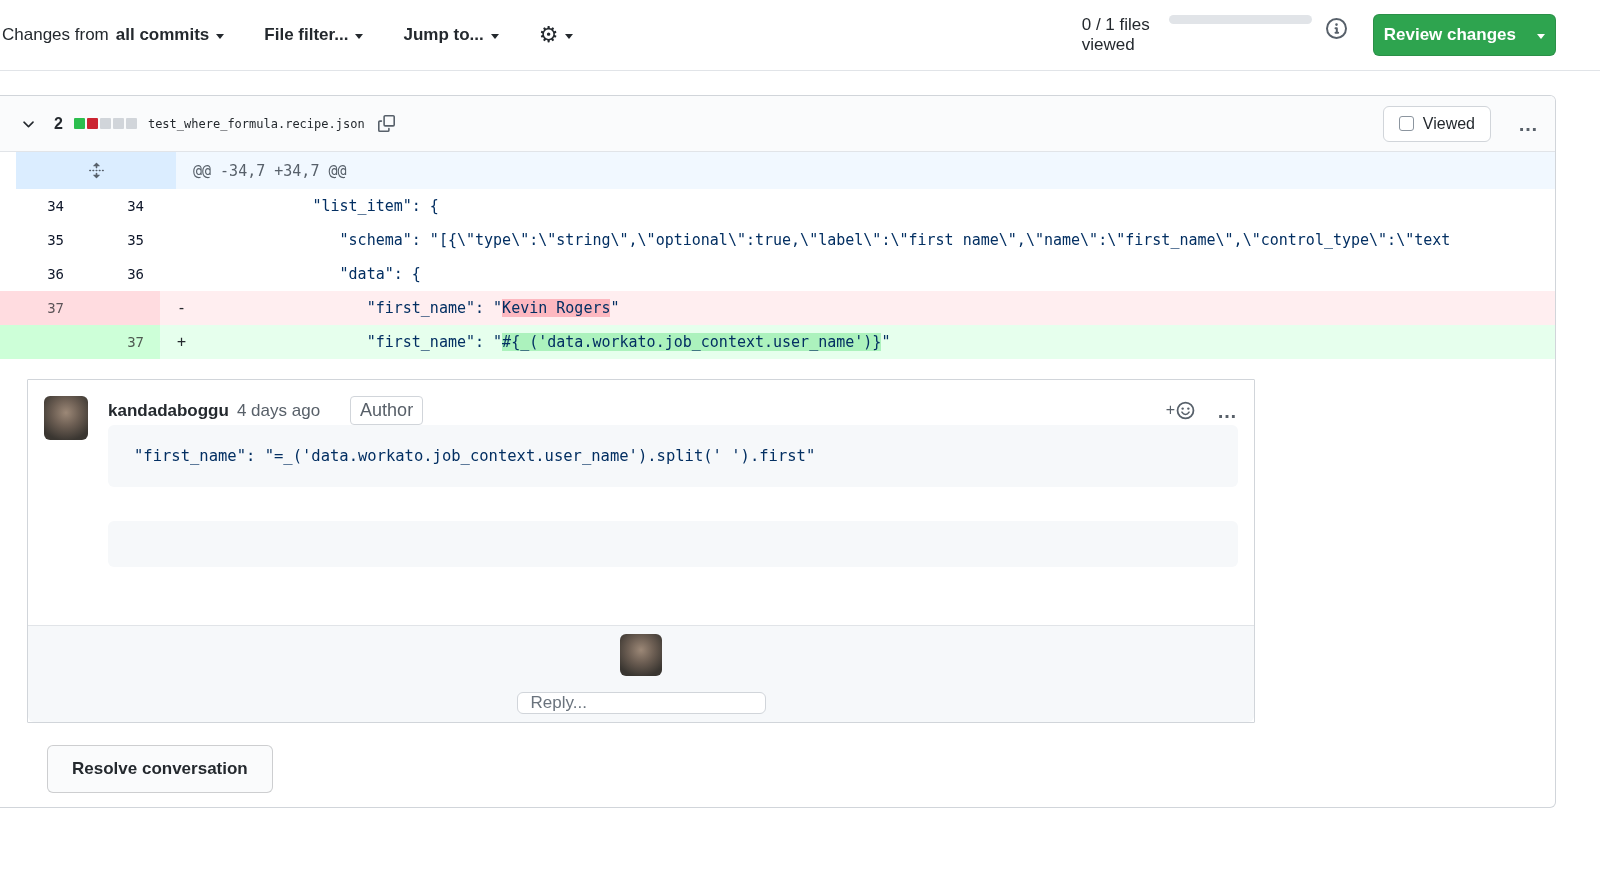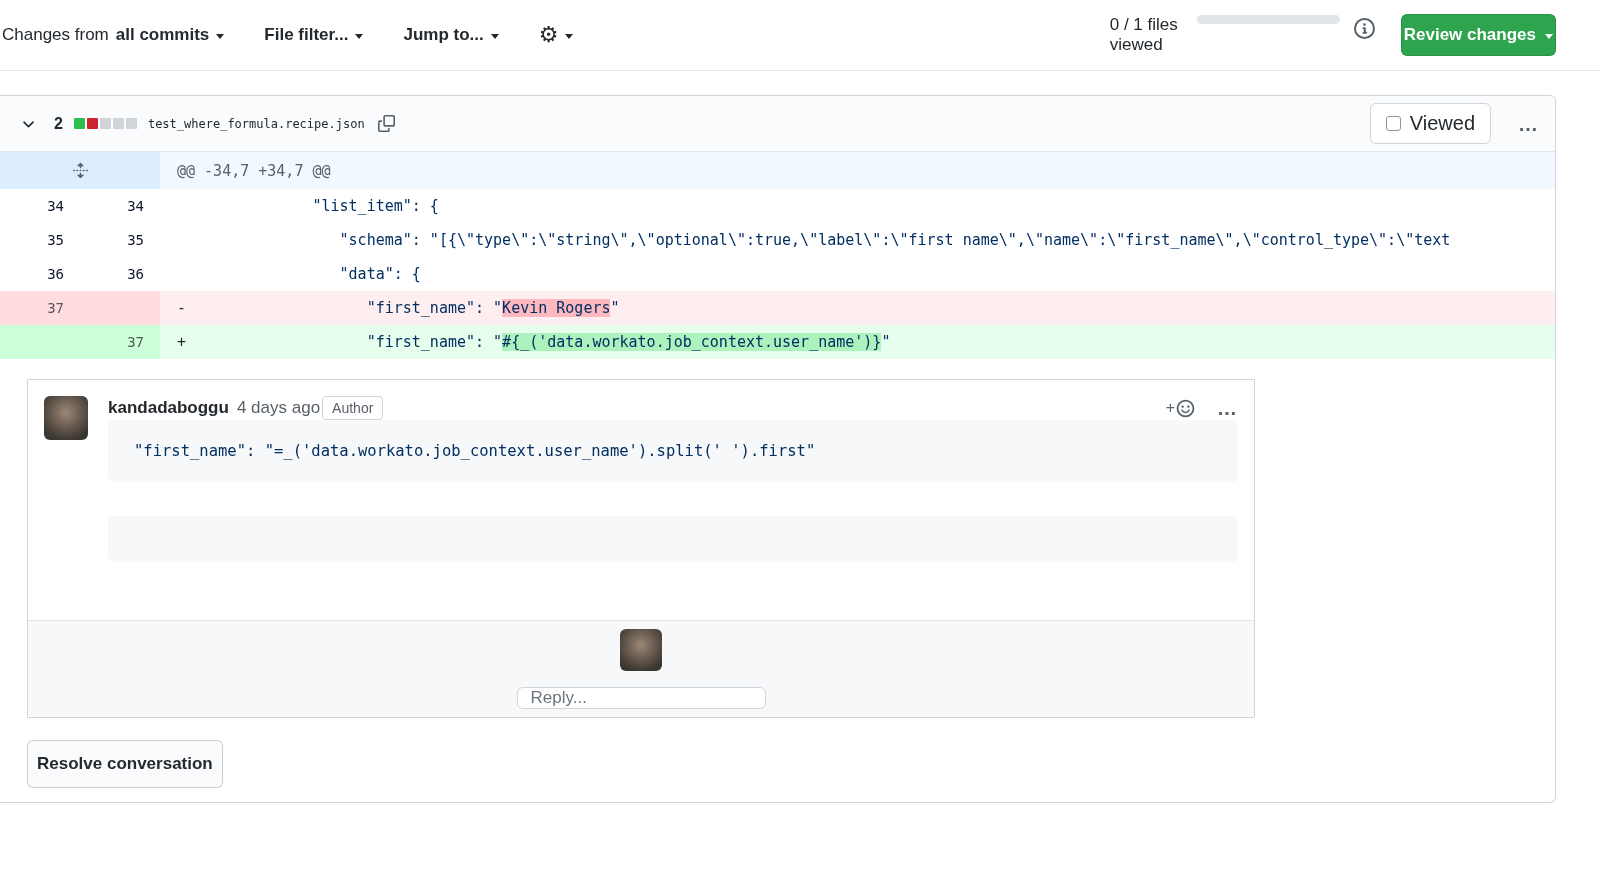--- a/index.html
+++ b/index.html
@@ -13,44 +13,44 @@
     font-size:17px; cursor:pointer; white-space:nowrap;text-align:right; }
   .tool-item strong { font-weight:700; }
   .caret { width:0; height:0; border-left:4px solid transparent; border-right:4px solid transparent;
     border-top:5px solid currentColor; display:inline-block; margin-top:2px; }
   .gear-glyph { font-size:22px; line-height:1; }
   .toolbar-right { margin-left:auto; display:flex; align-items:center; gap:14px; }
   .files-viewed { display:flex; gap:9px; width:230px; }
   .files-viewed .fv-text { font-size:17px; }
   .progress { height:9px; width:100%; background:#e1e4e8; border-radius:5px; }
   .info-wrap { display:flex; align-items:center; margin-top:-14px; }
-  .review-btn { display:flex; align-items:center; gap:9px; background:#2ea44f; color:#fff;
-    border:1px solid rgba(27,31,35,0.15); border-radius:6px; padding:10px 2px;
+  .review-btn { display:flex; align-items:center; gap:21px; background:#2ea44f; color:#fff;
+    border:1px solid rgba(27,31,35,0.15); border-radius:6px; padding:10px 10px;
     font-size:17px; font-weight:700; cursor:pointer; margin-left:12px; font-family:inherit; }
 
   
   .file-card { margin:24px 44px 0 0; border:1px solid #d1d5da; border-left:none;
     border-radius:0 6px 6px 0; overflow:hidden; }
   .file-header { height:56px; display:flex; align-items:center; gap:11px; padding:0 16px;
     background:#fafbfc; border-bottom:1px solid #e1e4e8; }
   .chev-btn { display:flex; align-items:center; cursor:pointer; padding:4px; }
   .file-count { font-weight:700; font-size:16px; margin-left:2px; }
   .squares { display:flex; gap:2px; align-items:center; }
   .squares .sq { width:11px; height:11px; border-radius:1px; display:inline-block; }
   .filename { font-family:"DejaVu Sans Mono","Liberation Mono",monospace; font-size:12px; cursor:pointer; }
   .copy-btn { display:flex; align-items:center; cursor:pointer; margin-left:2px; }
   .viewed-btn { margin-left:auto; display:flex; align-items:center; gap:9px; background:#fff;
-    border:1px solid #d1d5da; border-radius:6px; padding:8px 15px; font-size:20px; cursor:pointer; }
+    border:1px solid #d1d5da; border-radius:6px; padding:8px 15px; font-size:16px; cursor:pointer; }
   .checkbox { width:15px; height:15px; border:1px solid #8c959f; border-radius:3px; background:#fff; }
   .kebab { color:#586069; font-weight:700; font-size:20px; letter-spacing:1px; cursor:pointer;
     line-height:1; margin-left:16px; user-select:none; }
 
   
   .diff { font-family:"DejaVu Sans Mono","Liberation Mono",monospace; font-size:15px; }
-  .hunk-row { display:flex; height:37px; }
+  .hunk-row { display:flex; height:37px;margin-left:16px; }
   .hunk-gutter { width:160px; background:#dbedff; display:flex; align-items:center;
     justify-content:center; cursor:pointer; flex:none; }
   .hunk-content { flex:1; background:#f1f8ff; color:#57606a; display:flex; align-items:center;
     padding-left:17px; white-space:pre; }
   .code-row { display:flex; height:34px; line-height:34px; }
   .code-row .num { width:80px; flex:none; text-align:right; padding-right:16px; color:#0f172a;
     font-size:14px; cursor:pointer; user-select:none; }
   .code-row .content { flex:1; white-space:pre; overflow:hidden; color:#032f62; padding-left:17px; }
   .code-row .sign { color:#24292e; }
   .code-row.del .content { background:#ffeef0; }
@@ -63,38 +63,38 @@
   
   .thread-section { padding:20px 0 14px 27px; }
   .thread-box { width:1228px; border:1px solid #d1d5da; border-radius:1px; background:#fff; }
   .comment { display:grid; grid-template-columns:44px 1fr; column-gap:20px; padding:16px; }
   .avatar { width:44px; height:44px; border-radius:6px; cursor:pointer;
     background:radial-gradient(circle at 50% 38%, #9c8877 0%, #6b5d52 40%, #3a3631 80%); }
   .avatar.small { width:42px; height:42px; flex:none; }
   .comment-head { display:flex; align-items:center; }
   .author { font-weight:700; font-size:17px; cursor:pointer; }
   .time { color:#586069; font-size:17px; margin-left:8px; }
-  .badge { border:1px solid #d1d5da; border-radius:4px; color:#586069; font-size:14px;
-    padding:3px 9px; margin-left:2px; }
+  .badge { border:1px solid #d1d5da; border-radius:4px; color:#586069; font-size:18px;
+    padding:3px 9px; margin-left:30px; }
   .head-controls { margin-left:auto; display:flex; align-items:center; gap:22px; color:#586069; }
   .reaction { display:flex; align-items:flex-start; gap:1px; cursor:pointer; font-size:16px; }
   .comment-body { font-size:17px; line-height:1.5; margin:14px 0 22px; }
   .inline-code { font-family:"DejaVu Sans Mono","Liberation Mono",monospace; font-size:15px;
     background:rgba(27,31,35,0.05); padding:3px 7px; border-radius:6px; }
   .code-block { background:#f6f8fa; border-radius:6px; padding:22px 26px; margin-bottom:34px;
     font-family:"DejaVu Sans Mono","Liberation Mono",monospace; font-size:15.5px; color:#032f62;
     white-space:pre; overflow:hidden; }
   .code-block.empty { height:46px; padding:0; margin-bottom:42px; }
   .reply-row { border-top:1px solid #e1e4e8; background:#f6f8fa; padding:8px 15px;
     display:flex; align-items:center; gap:16px; border-radius:0 0 6px 6px;flex-direction:column; }
   .reply-input { flex:1; height:44px; border:1px solid #d1d5da; border-radius:6px;
     padding:0 13px; font-size:17px; font-family:inherit; color:#24292e; background:#fff; outline:none; }
   .reply-input::placeholder { color:#6a737d; }
-  .resolve-btn { margin:22px 0 0 0; background:#fafbfc; border:1px solid rgba(27,31,35,0.2);
-    border-radius:6px; padding:13px 9px; font-size:17px; font-weight:700; color:#24292e;
+  .resolve-btn { margin:22px 0 0 20px; background:#fafbfc; border:1px solid rgba(27,31,35,0.2);
+    border-radius:6px; padding:13px 24px; font-size:17px; font-weight:700; color:#24292e;
     cursor:pointer; font-family:inherit; }
 </style>
 </head>
 <body>
 
 <div class="toolbar">
   <div class="tool-item">
     <span>Changes from</span>
     <strong>all commits</strong>
     <span class="caret"></span>

